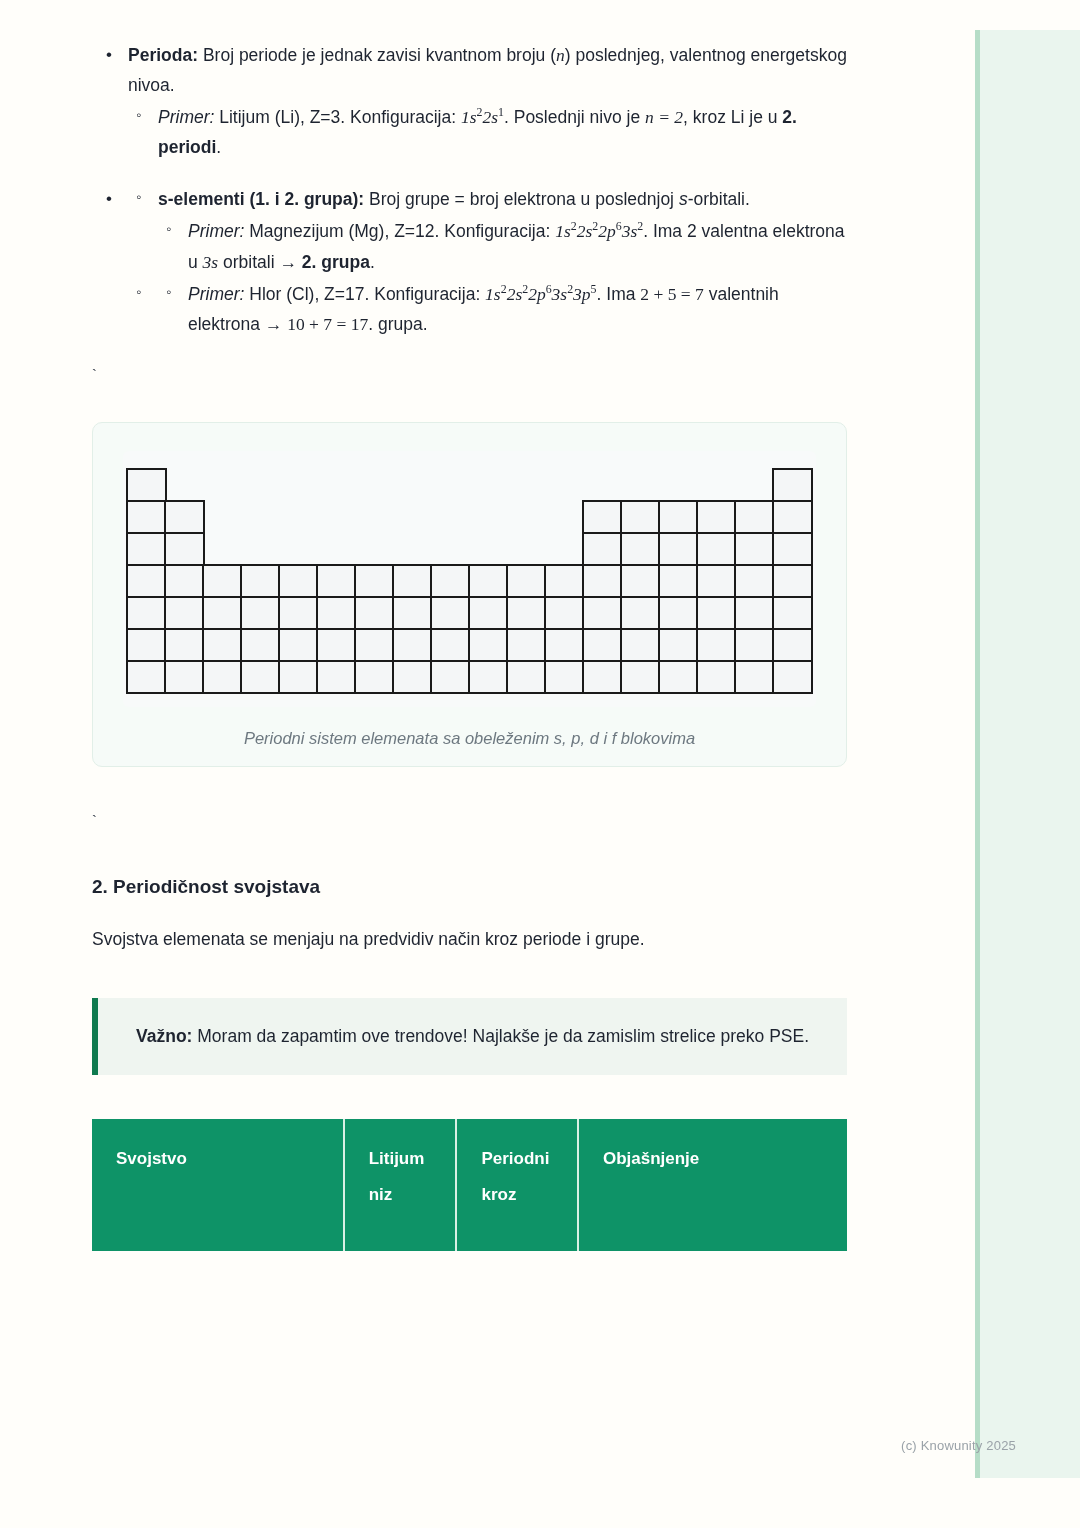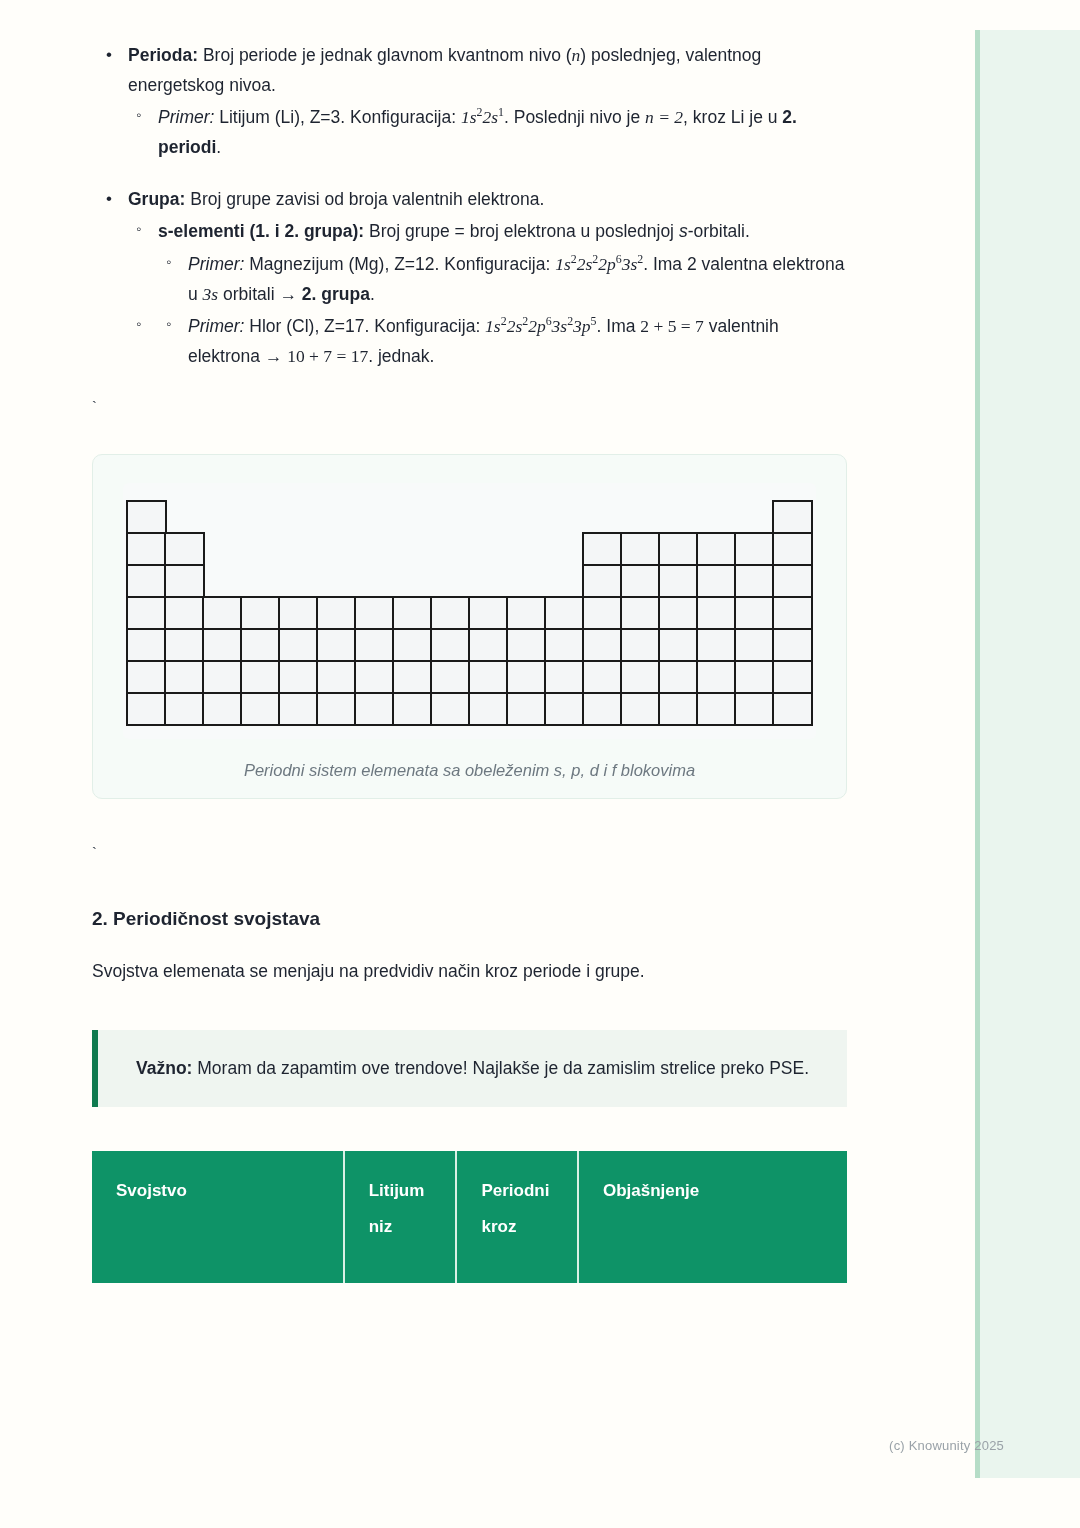--- a/index.html
+++ b/index.html
@@ -20,21 +20,21 @@
     left: 975px;
     top: 30px;
     width: 105px;
     height: 1448px;
     background: #eaf5ee;
     border-left: 5px solid #b6ddc7;
   }
 
   .watermark {
     position: absolute;
-    right: 76px;
+    right: 64px;
     top: 1438px;
     font-size: 13px;
     color: #9aa2a8;
     letter-spacing: 0.2px;
     white-space: nowrap;
     z-index: 5;
   }
 
   .page {
     position: absolute;
@@ -171,51 +171,50 @@
 <div class="right-panel"></div>
 <div class="watermark">(c) Knowunity 2025</div>
 
 <div class="page">
 
   <div class="content">
     <ul class="l1">
 
       <li>
         <span class="bul">•</span>
-        <span><b>Perioda:</b><span> Broj periode je jednak glavnom kvantnom nivo (</span><span class="mathit">n</span><span>) poslednjeg, valentnog energetskog nivoa.</span></span>
+        <span><b>Perioda:</b><span> Broj periode je jednak zavisi kvantnom broju (</span><span class="mathit">n</span><span>) poslednjeg, valentnog energetskog nivoa.</span></span>
         <ul class="l2">
           <li>
             <span class="bul2">◦</span>
             <span><i>Primer:</i><span> Litijum (Li), Z=3. Konfiguracija: </span><span class="mathit">1<i>s</i><sup>2</sup>2<i>s</i><sup>1</sup></span><span>. Poslednji nivo je </span><span class="mathit"><i>n</i> = 2</span><span>, kroz Li je u </span><b>2. periodi</b><span>.</span></span>
           </li>
         </ul>
       </li>
 
       <li class="grp-gap">
         <span class="bul">•</span>
-        <span><b>Grupa:</b><span> Broj grupe zavisi od broja valentnih elektrona.</span></span>
 
         <ul class="l2">
           <li>
             <span class="bul2">◦</span>
             <span><b>s-elementi (1. i 2. grupa):</b><span> Broj grupe = broj elektrona u poslednjoj </span><i>s</i><span>-orbitali.</span></span>
             <ul class="l3">
               <li>
                 <span class="bul3">◦</span>
                 <span><i>Primer:</i><span> Magnezijum (Mg), Z=12. Konfiguracija: </span><span class="mathit">1<i>s</i><sup>2</sup>2<i>s</i><sup>2</sup>2<i>p</i><sup>6</sup>3<i>s</i><sup>2</sup></span><span>. Ima 2 valentna elektrona u </span><span class="mathit">3<i>s</i></span><span> orbitali </span><span>→</span><span> </span><b>2. grupa</b><span>.</span></span>
               </li>
             </ul>
           </li>
 
           <li class="sub-gap">
             <span class="bul2">◦</span>
             <ul class="l3">
               <li>
                 <span class="bul3">◦</span>
-                <span><i>Primer:</i><span> Hlor (Cl), Z=17. Konfiguracija: </span><span class="mathit">1<i>s</i><sup>2</sup>2<i>s</i><sup>2</sup>2<i>p</i><sup>6</sup>3<i>s</i><sup>2</sup>3<i>p</i><sup>5</sup></span><span>. Ima </span><span class="mathup">2 + 5 = 7</span><span> valentnih elektrona </span><span>→</span><span> </span><span class="mathup">10 + 7 = 17</span><span>. jednak.</span></span>
+                <span><i>Primer:</i><span> Hlor (Cl), Z=17. Konfiguracija: </span><span class="mathit">1<i>s</i><sup>2</sup>2<i>s</i><sup>2</sup>2<i>p</i><sup>6</sup>3<i>s</i><sup>2</sup>3<i>p</i><sup>5</sup></span><span>. Ima </span><span class="mathup">2 + 5 = 7</span><span> valentnih elektrona </span><span>→</span><span> </span><span class="mathup">10 + 7 = 17</span><span>. grupa.</span></span>
               </li>
             </ul>
           </li>
         </ul>
       </li>
     </ul>
   </div>
 
   <div class="tick" style="margin-top:28px;">`</div>
 

